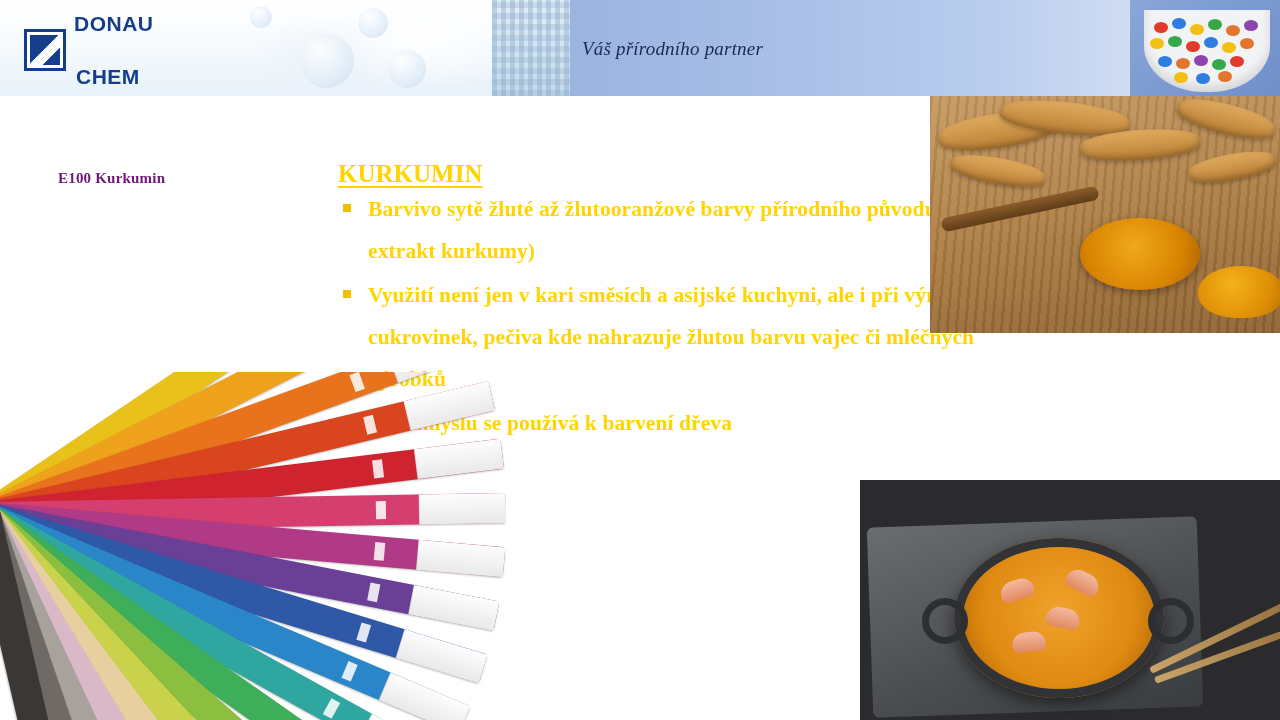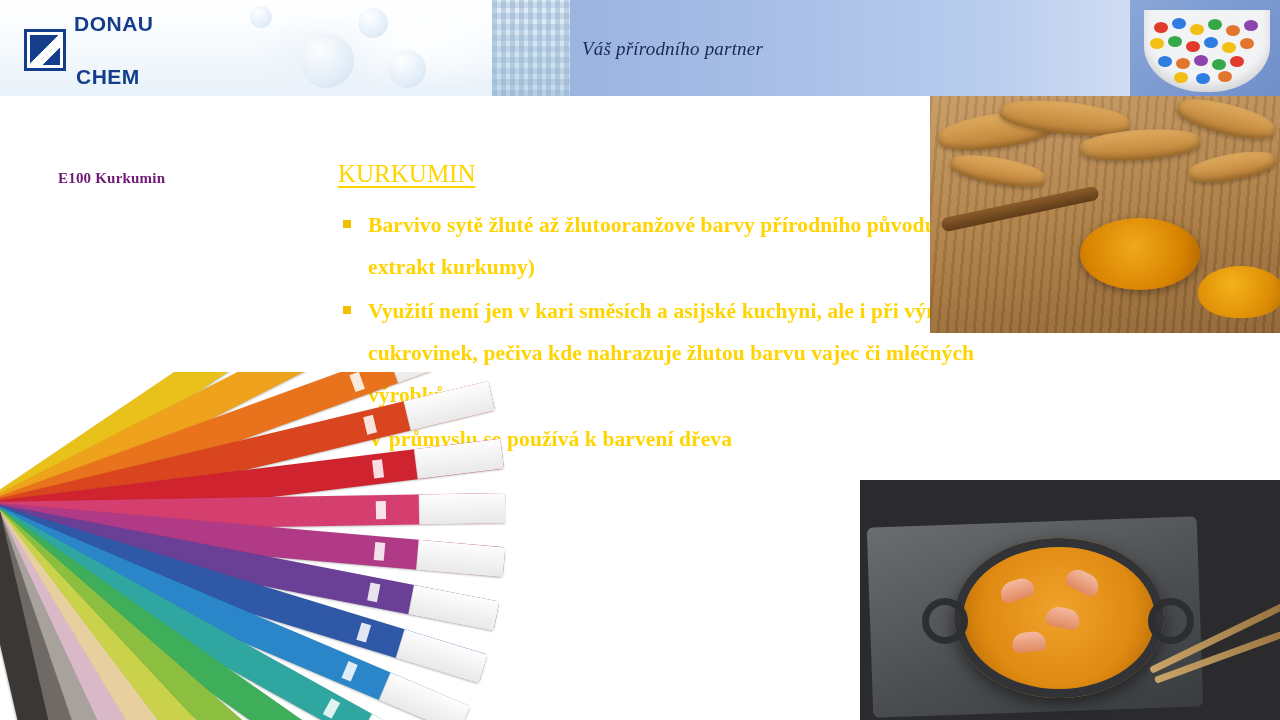--- a/index.html
+++ b/index.html
@@ -128,26 +128,26 @@
   }
 
   
   .content {
     position: absolute;
     left: 338px; top: 160px;
     width: 640px;
   }
   .content-title {
     font-family: "Liberation Serif", serif;
-    font-weight: normal;
+    font-weight: bold;
     font-size: 25px;
     color: #ffd400;
     text-decoration: underline;
     text-underline-offset: 4px;
-    margin-bottom: 16px;
+    margin-bottom: 0;
   }
   ul.bullets { list-style: none; }
   ul.bullets li {
     position: relative;
     padding-left: 30px;
     margin-bottom: 2px;
     font-family: "Liberation Serif", serif;
     font-weight: bold;
     font-size: 21.5px;
     line-height: 42px;

